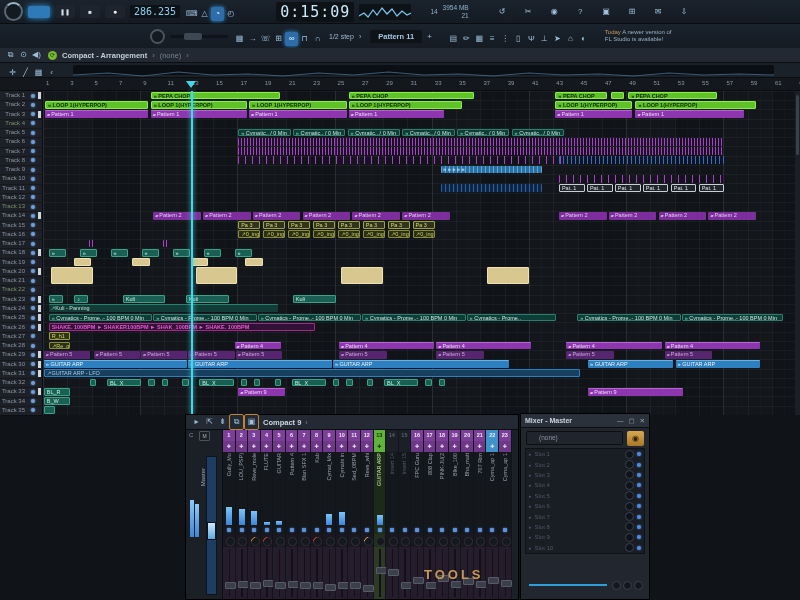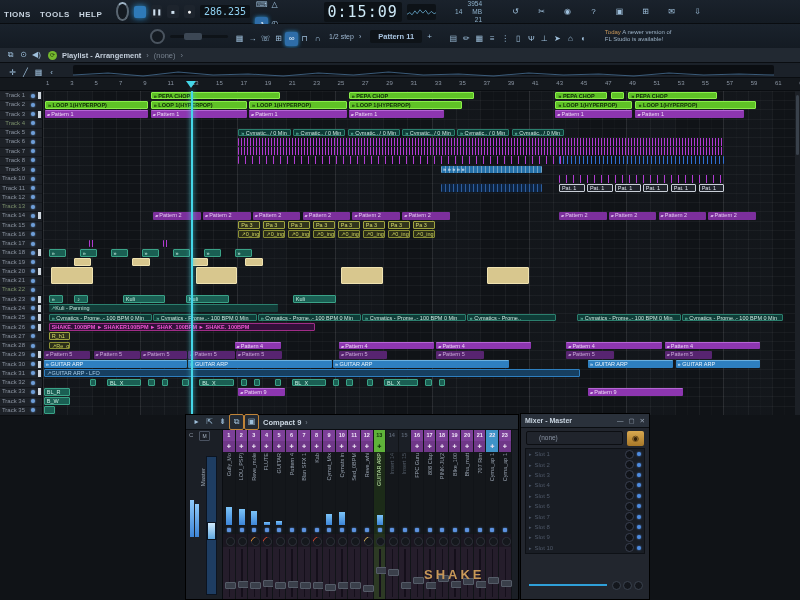--- a/index.html
+++ b/index.html
@@ -143,21 +143,20 @@
   .slot .dt{width:4px;height:4px;border-radius:50%;background:#4e8ce0;box-shadow:0 0 2px #4e8ce0;}
   #m-bline{position:absolute;left:8px;bottom:13px;width:78px;height:2px;background:#2f9fd8;}
   .m-knob{position:absolute;bottom:9px;width:7px;height:7px;border-radius:50%;border:1px solid #3a424e;background:#14171d;}
 </style>
 </head>
 <body>
 
 <div id="app">
 
   <div id="row1" class="tb">
-    <span id="menu"><span class="menu-item">TIONS</span><span class="menu-item">TOOLS</span><span class="menu-item">HELP</span></span>
     <span class="knob-big"></span>
     <span class="switch"></span>
     <span class="tbtn">❚❚</span>
     <span class="tbtn">■</span>
     <span class="tbtn rec">●</span>
     <span id="tempo" class="lcd">286.235</span>
     <span id="mid-icons"><span class="icon">⌨</span><span class="icon">△</span><span class="icon active">◔</span><span class="icon">◴</span></span>
     <span id="time" class="lcd">0:15:09</span>
     <svg id="scope" viewBox="0 0 52 16">
       <polyline points="0,12 5,9 9,13 14,6 18,11 23,4 28,10 33,5 38,12 43,7 48,11 52,9" fill="none" stroke="#79c7f0" stroke-width="1.2"></polyline>
@@ -193,21 +192,21 @@
     <span id="update">
       <b>Today</b> <span>A newer version of</span><br>
       <span>FL Studio is available!</span>
     </span>
   </div>
 
   <div id="playlist">
     <div id="pl-title">
       <span id="pl-title-icons"><span class="icon">⧉</span><span class="icon">⊙</span><span class="icon">◀)</span></span>
       <span class="greenball">⟳</span>
-      <span class="crumb">Playlist - Arrangement</span>
+      <span class="crumb">Compact - Arrangement</span>
       <span class="dim">›</span>
       <span class="dim">(none)</span>
       <span class="dim">›</span>
     </div>
     <div id="pl-tools">
       <span id="pl-tool-icons"><span class="icon">✛</span><span class="icon">╱</span><span class="icon">▦</span><span class="icon">‹</span></span>
       <div id="minimap">
         <svg width="100%" height="10" viewBox="0 0 600 10" preserveAspectRatio="none">
           <polyline points="0,6 30,4 60,7 90,3 120,6 150,5 180,7 210,4 240,6 270,3 300,6 330,5 360,7 390,4 420,6 450,5 480,7 510,4 540,6 570,5 600,6" fill="none" stroke="#3a5a78" stroke-width="1"></polyline>
         </svg>
@@ -1076,15 +1075,15 @@
         </div>
       </div>
     <i id="m-bline"></i>
     <span class="m-knob" style="right:28px"></span>
     <span class="m-knob" style="right:17px"></span>
     <span class="m-knob" style="right:6px"></span>
   </div>
 
   <div id="overlay">
   </div>
-  <div id="monu">SHAKE</div>
+  <div id="monu">TOOLS</div>
 
 </div>
 
 </body></html>

